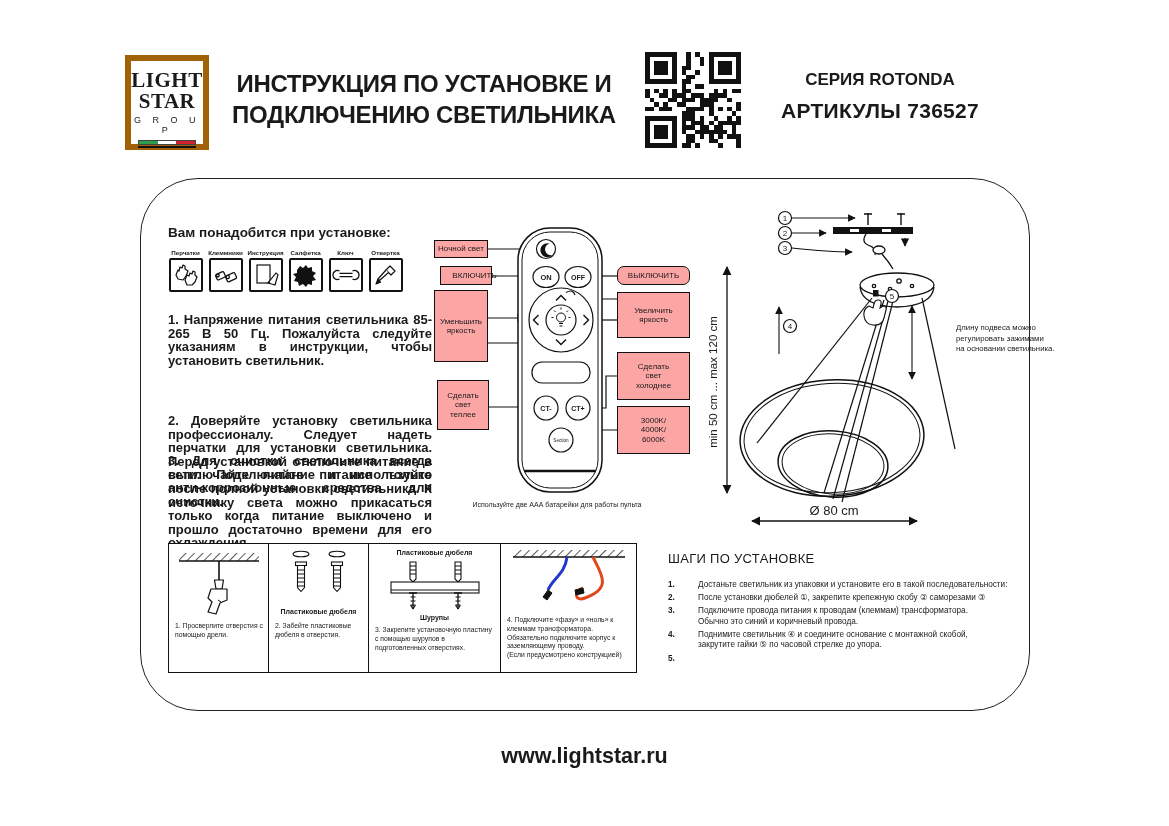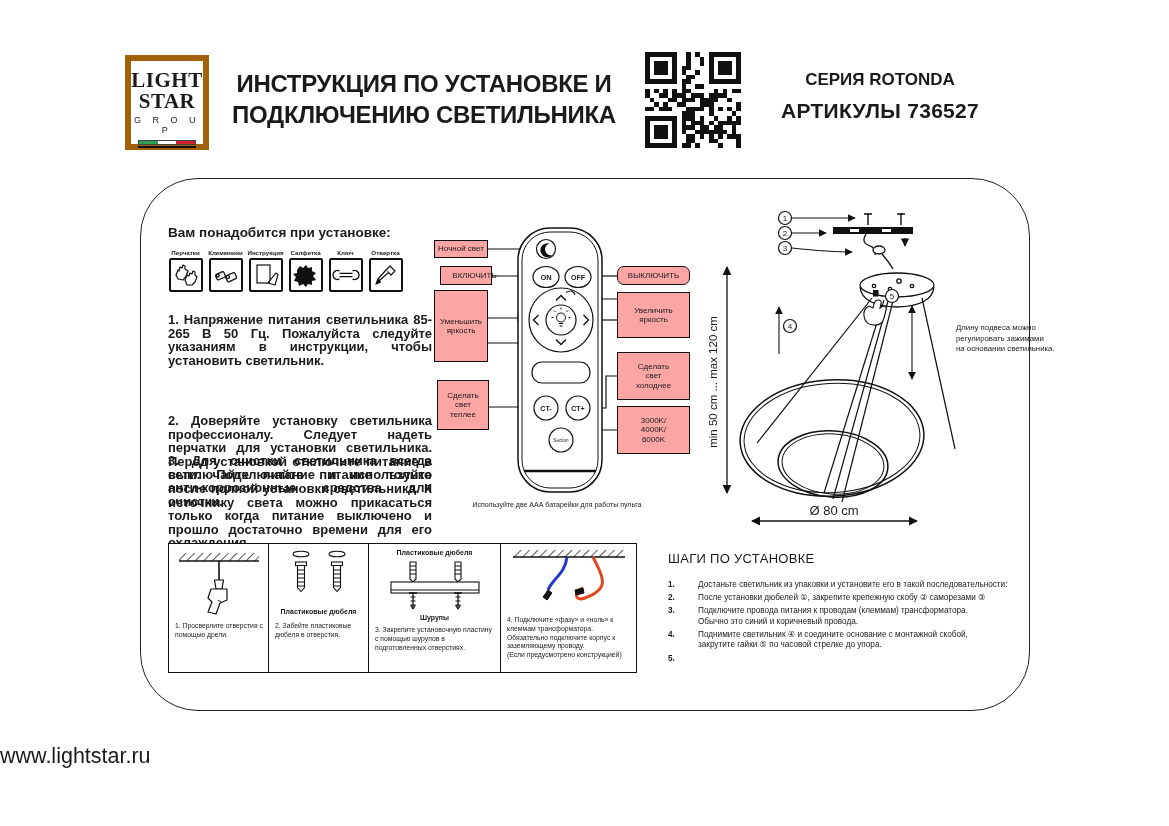--- a/index.html
+++ b/index.html
@@ -42,21 +42,21 @@
   .p1{left:168px;width:101px;} .p2{left:268px;width:101px;} .p3{left:368px;width:133px;} .p4{left:500px;width:137px;}
   .panel-caption{position:absolute;left:6px;right:4px;font-size:6.8px;line-height:8.8px;white-space:pre-line;}
   .panel-label{position:absolute;left:0;right:0;text-align:center;font-size:7px;font-weight:bold;}
   
   .steps-heading{left:668px;top:551px;font-size:13px;letter-spacing:.3px;}
   .steps-list{left:668px;top:580px;width:352px;}
   .step{display:flex;margin-bottom:2.5px;}
   .step-num{width:30px;font-weight:bold;font-size:8.2px;line-height:10.6px;flex:none;}
   .step-text{font-size:8.2px;line-height:10.6px;white-space:pre-line;}
   
-  .footer{left:0;width:1169px;top:744px;text-align:left;font-weight:normal;font-size:21.5px;}
+  .footer{left:0;width:1169px;top:744px;text-align:center;font-weight:bold;font-size:21.5px;}
   svg text{font-family:"Liberation Sans",sans-serif;fill:#1a1a1a;}
 </style>
 </head>
 <body>
 
 <div class="page">
 
   <div class="abs logo">
     <div class="logo-word first">LIGHT</div>
     <div class="logo-word">STAR</div>

